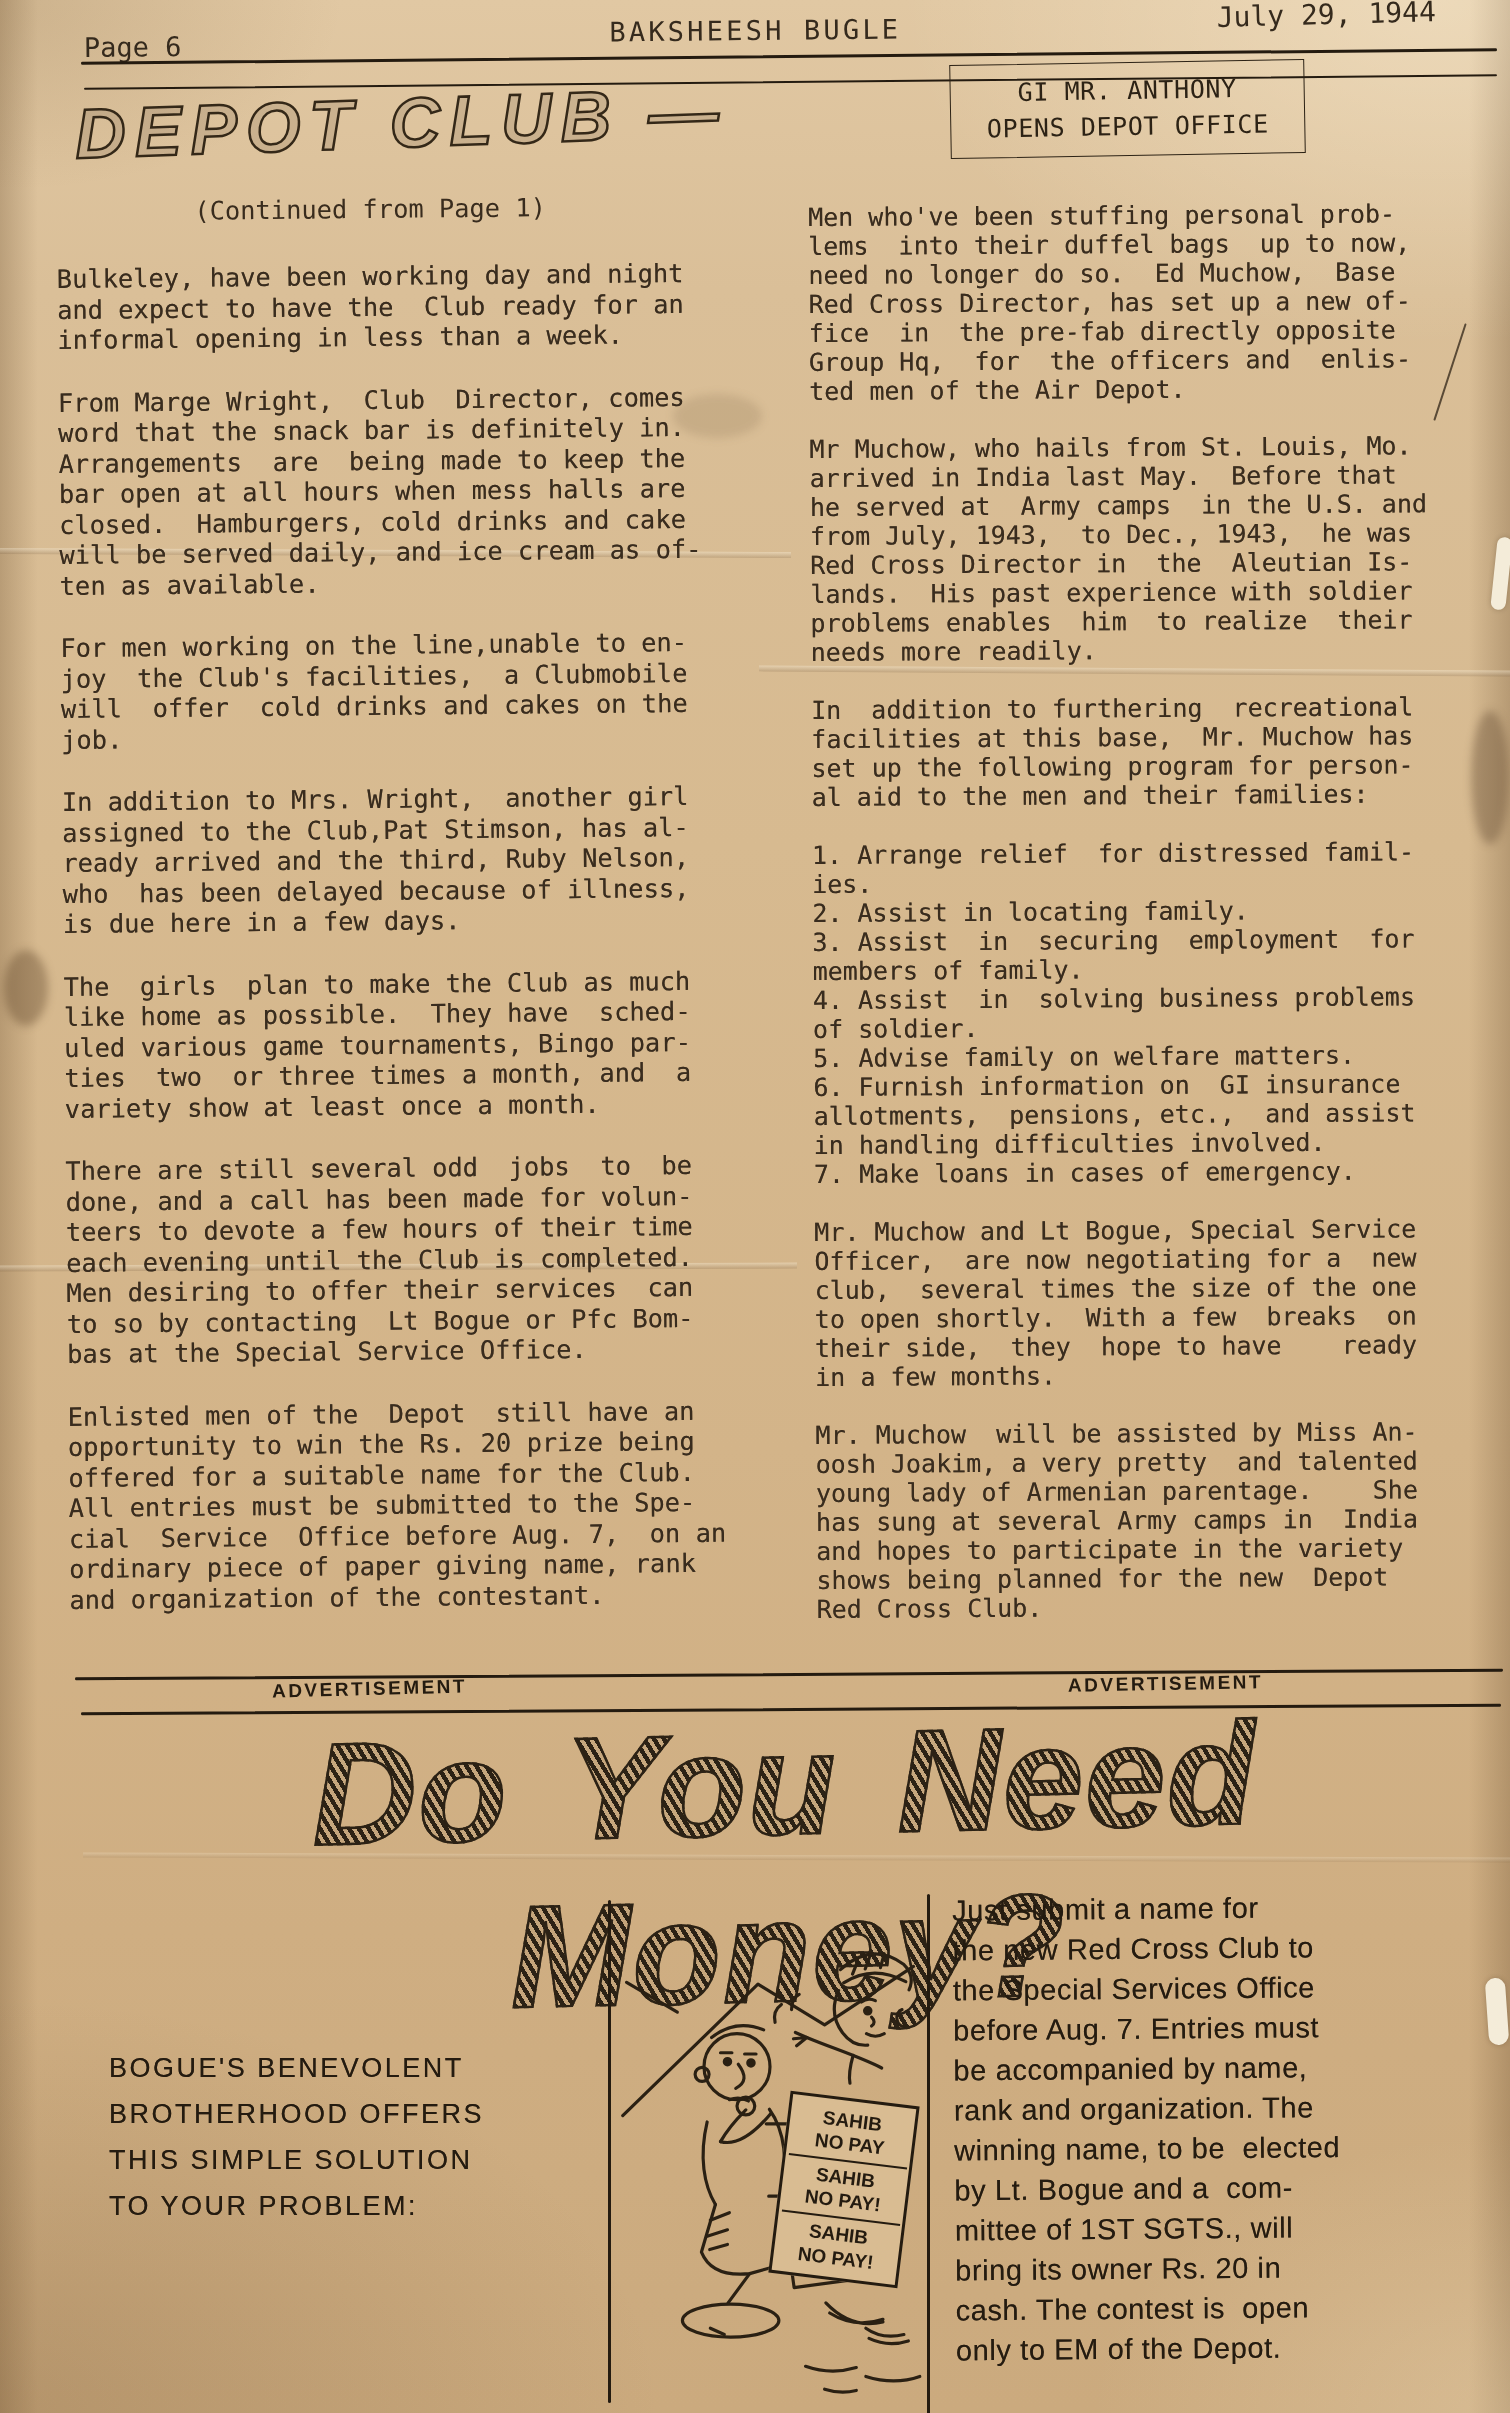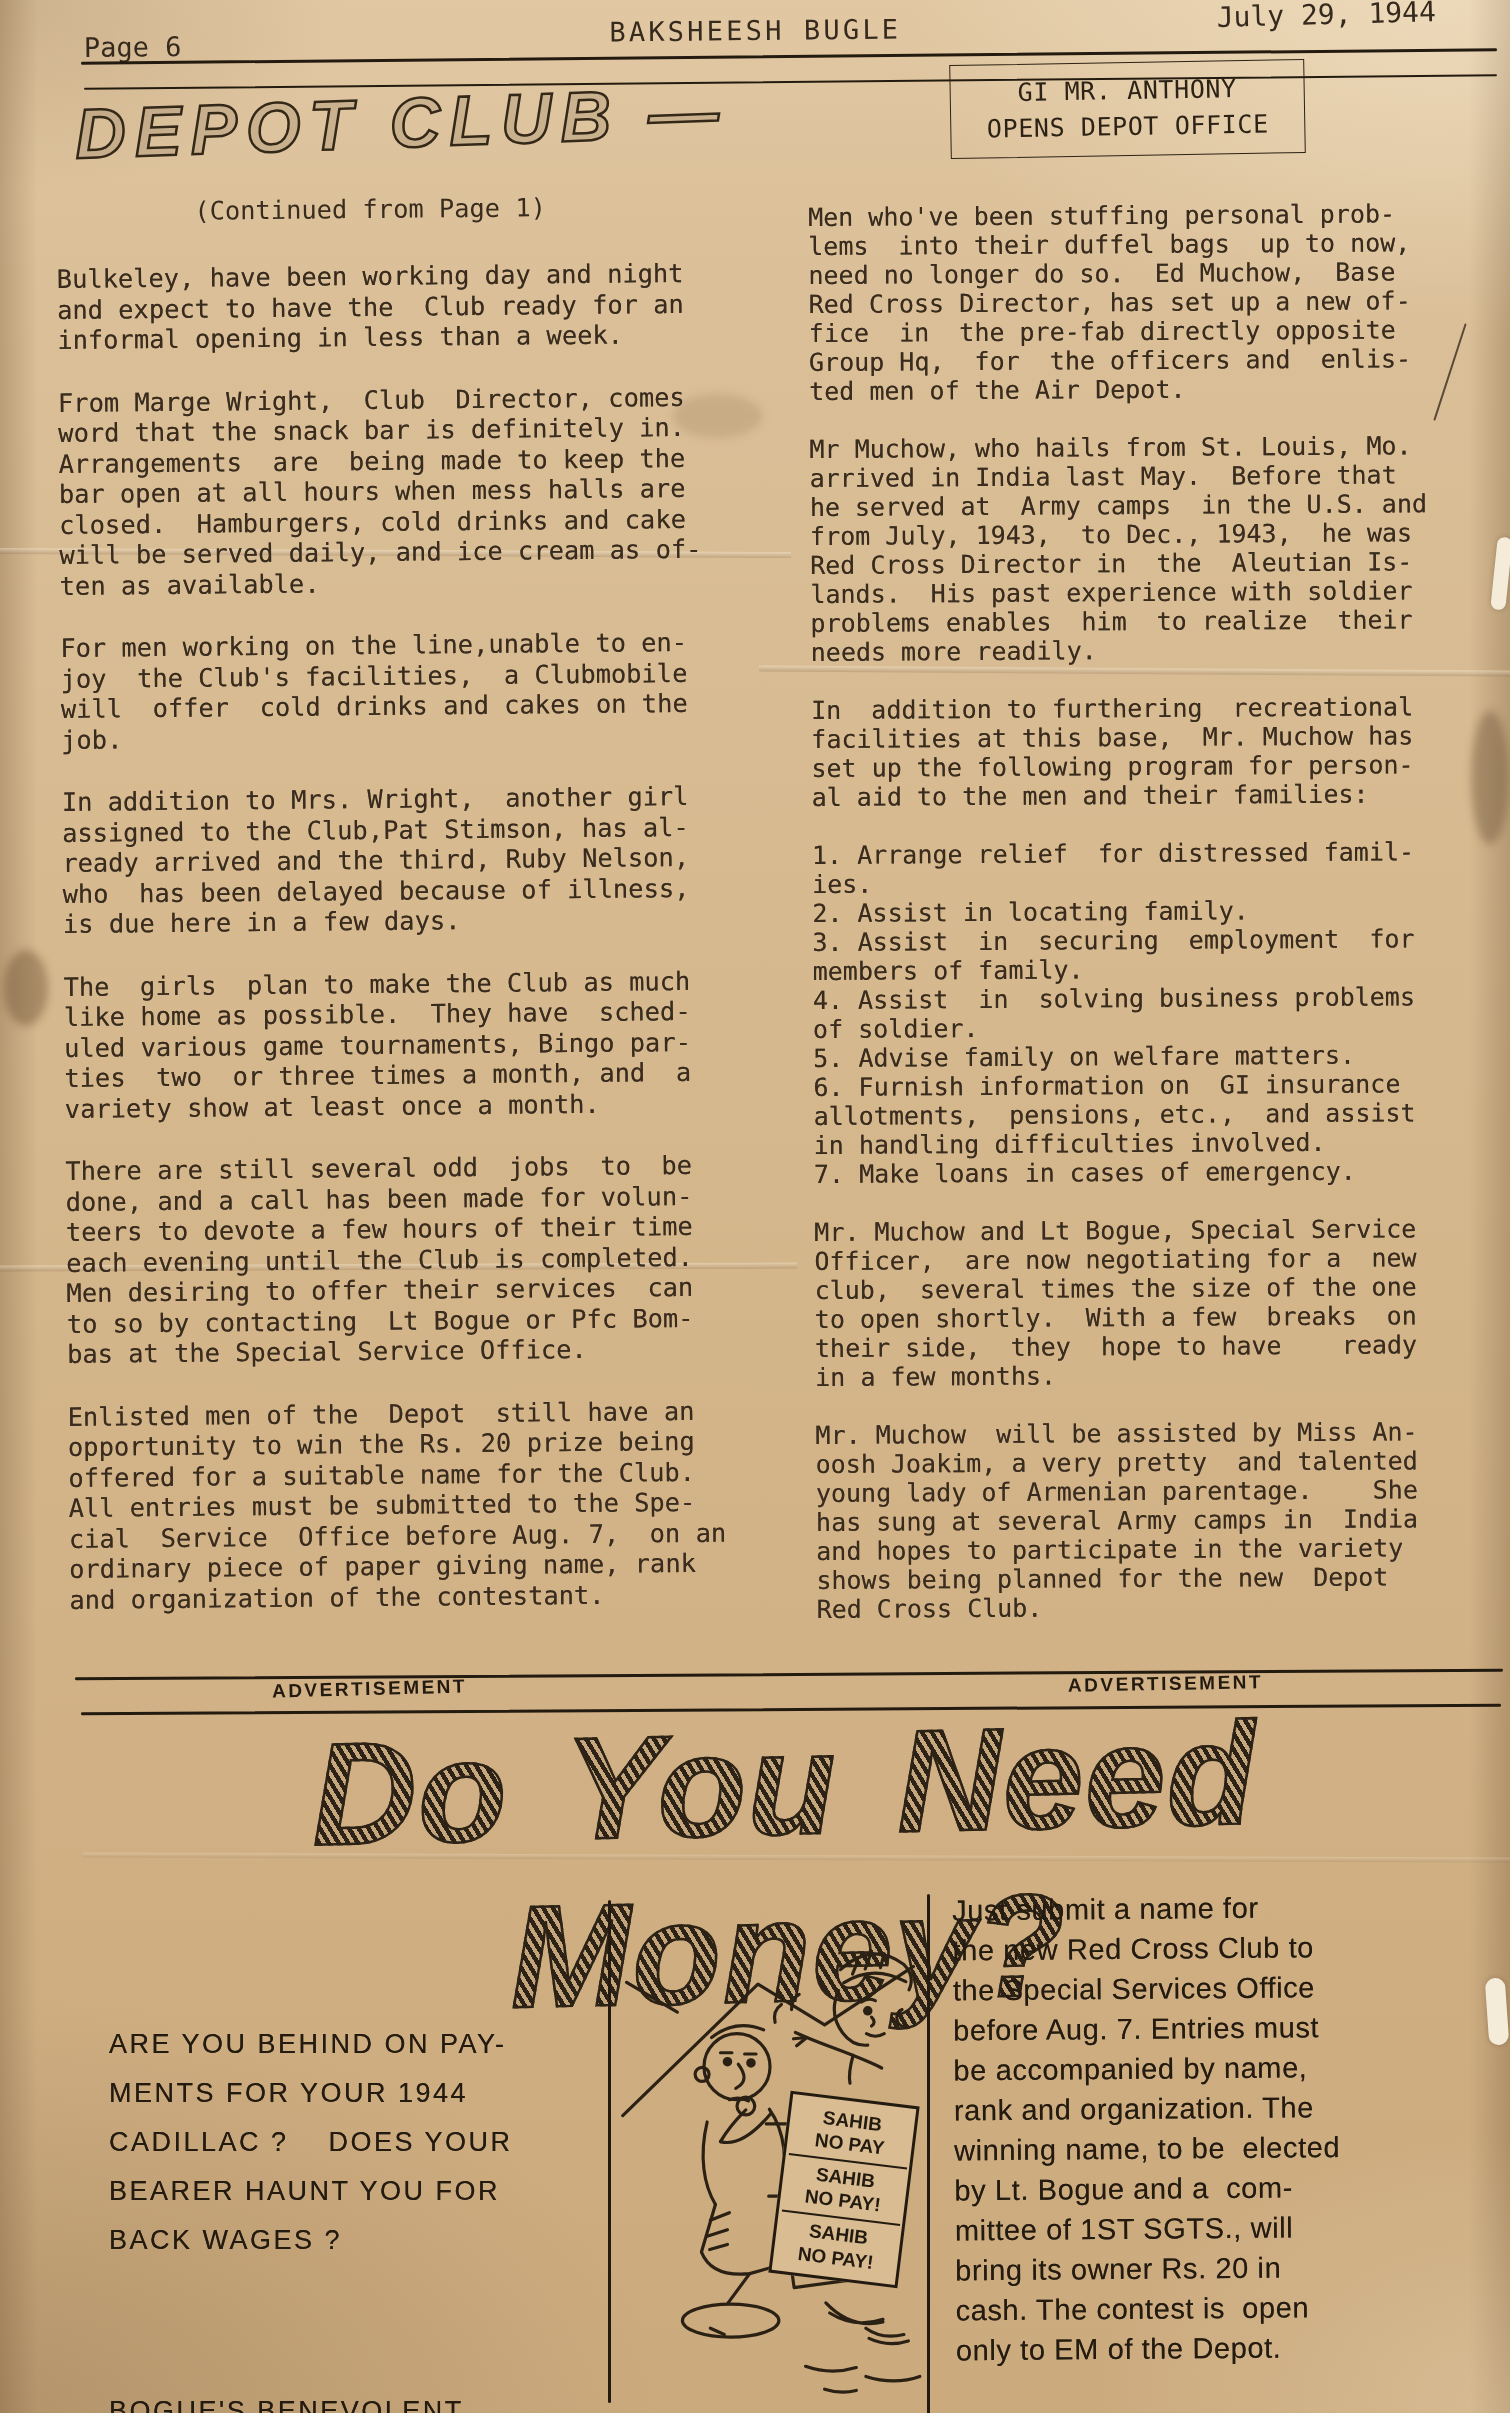--- a/index.html
+++ b/index.html
@@ -217,25 +217,20 @@
   </section>
 
   <div class="hrule adr1"></div>
   <span class="ad-label ad-label-left">ADVERTISEMENT</span>
   <span class="ad-label ad-label-right">ADVERTISEMENT</span>
   <div class="hrule adr2"></div>
 
   <h2 class="ad-headline">Do You Need Money?</h2>
 
   <div class="ad-left">
-    <div class="block1">ARE YOU BEHIND ON PAY-
-MENTS FOR YOUR 1944
-CADILLAC ?    DOES YOUR
-BEARER HAUNT YOU FOR
-BACK WAGES ?</div>
     <div class="block2">BOGUE'S BENEVOLENT
 BROTHERHOOD OFFERS
 THIS SIMPLE SOLUTION
 TO YOUR PROBLEM:</div>
     
   </div>
 
   <div class="vrule v1"></div>
 
   <div class="cartoon">

